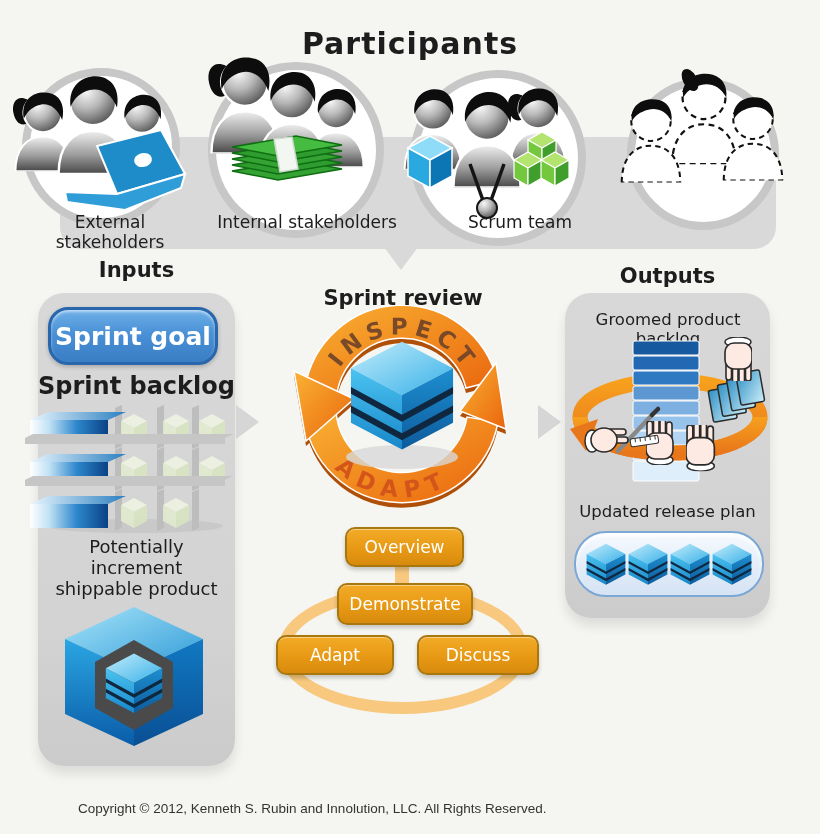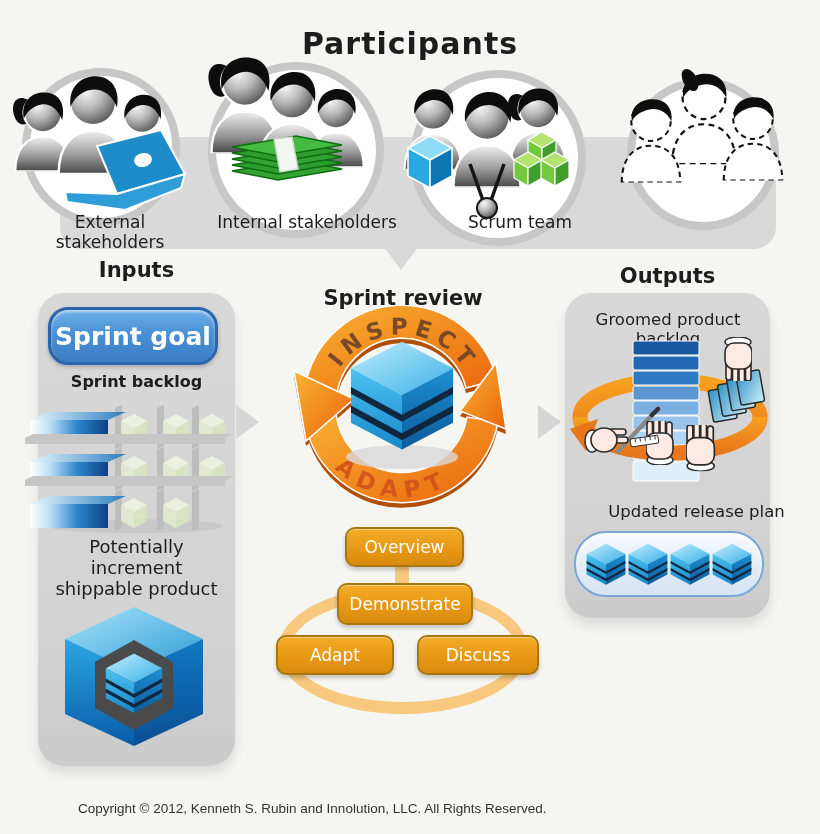--- a/index.html
+++ b/index.html
@@ -210,21 +210,21 @@
     </g>
   </svg>
 
   <div class="abs hw ctr plabel" style="left:20px;width:180px;">External stakeholders</div>
   <div class="abs hw ctr plabel" style="left:212px;width:190px;">Internal stakeholders</div>
   <div class="abs hw ctr plabel" style="left:430px;width:180px;">Scrum team</div>
 
   <div class="abs hw ctr sec-title" style="left:38px;top:258px;width:197px;">Inputs</div>
   <div class="abs panel" style="left:38px;top:293px;width:197px;height:473px;"></div>
   <div class="abs goal-btn hw">Sprint goal</div>
-  <div class="abs hw ctr" style="left:38px;top:372px;width:197px;font-size:16px;font-weight:700;z-index:2;">Sprint backlog</div>
+  <div class="abs hw ctr" style="left:38px;top:372px;width:197px;font-size:24px;font-weight:700;z-index:2;">Sprint backlog</div>
 
   <svg class="abs" style="left:25px;top:398px;z-index:2;" width="220" height="135" viewBox="0 0 220 135">
     <ellipse cx="110" cy="128" rx="88" ry="7" fill="#c3c3c3" opacity="0.7"></ellipse>
     <g fill="#bdbdbd">
       <polygon points="90,10 97,7 97,48 90,51"></polygon>
         <polygon points="132,10 139,7 139,48 132,51"></polygon>
         <polygon points="167,10 174,7 174,48 167,51"></polygon>
       <polygon points="90,52 97,49 97,90 90,93"></polygon>
         <polygon points="132,52 139,49 139,90 132,93"></polygon>
         <polygon points="167,52 174,49 174,90 167,93"></polygon>
@@ -388,21 +388,21 @@
     </g>
     <use href="#handup" x="0" y="0" width="30" height="44" transform="translate(76,84)"></use>
     <use href="#handup" x="0" y="0" width="30" height="44" transform="translate(116,88) scale(1.05)"></use>
     <use href="#handup" x="0" y="0" width="30" height="44" transform="translate(182,44) rotate(180)"></use>
     <g transform="translate(60,102) rotate(-8)">
       <rect x="0" y="0" width="28" height="8" rx="2" fill="#fff" stroke="#333"></rect>
       <path d="M5,0 V4 M10,0 V4 M15,0 V4 M20,0 V4 M25,0 V4" stroke="#333" stroke-width="1"></path>
     </g>
   </svg>
 
-  <div class="abs hw ctr" style="left:565px;top:502px;width:205px;font-size:16.5px;z-index:2;margin-left:29px;">Updated release plan</div>
+  <div class="abs hw ctr" style="left:565px;top:502px;width:205px;font-size:16.5px;z-index:2;">Updated release plan</div>
   <div class="abs pill">
     <svg width="44" height="46" viewBox="0 0 100 100">
         <use href="#stackcube" width="100" height="100"></use>
       </svg>
     <svg width="44" height="46" viewBox="0 0 100 100">
         <use href="#stackcube" width="100" height="100"></use>
       </svg>
     <svg width="44" height="46" viewBox="0 0 100 100">
         <use href="#stackcube" width="100" height="100"></use>
       </svg>

